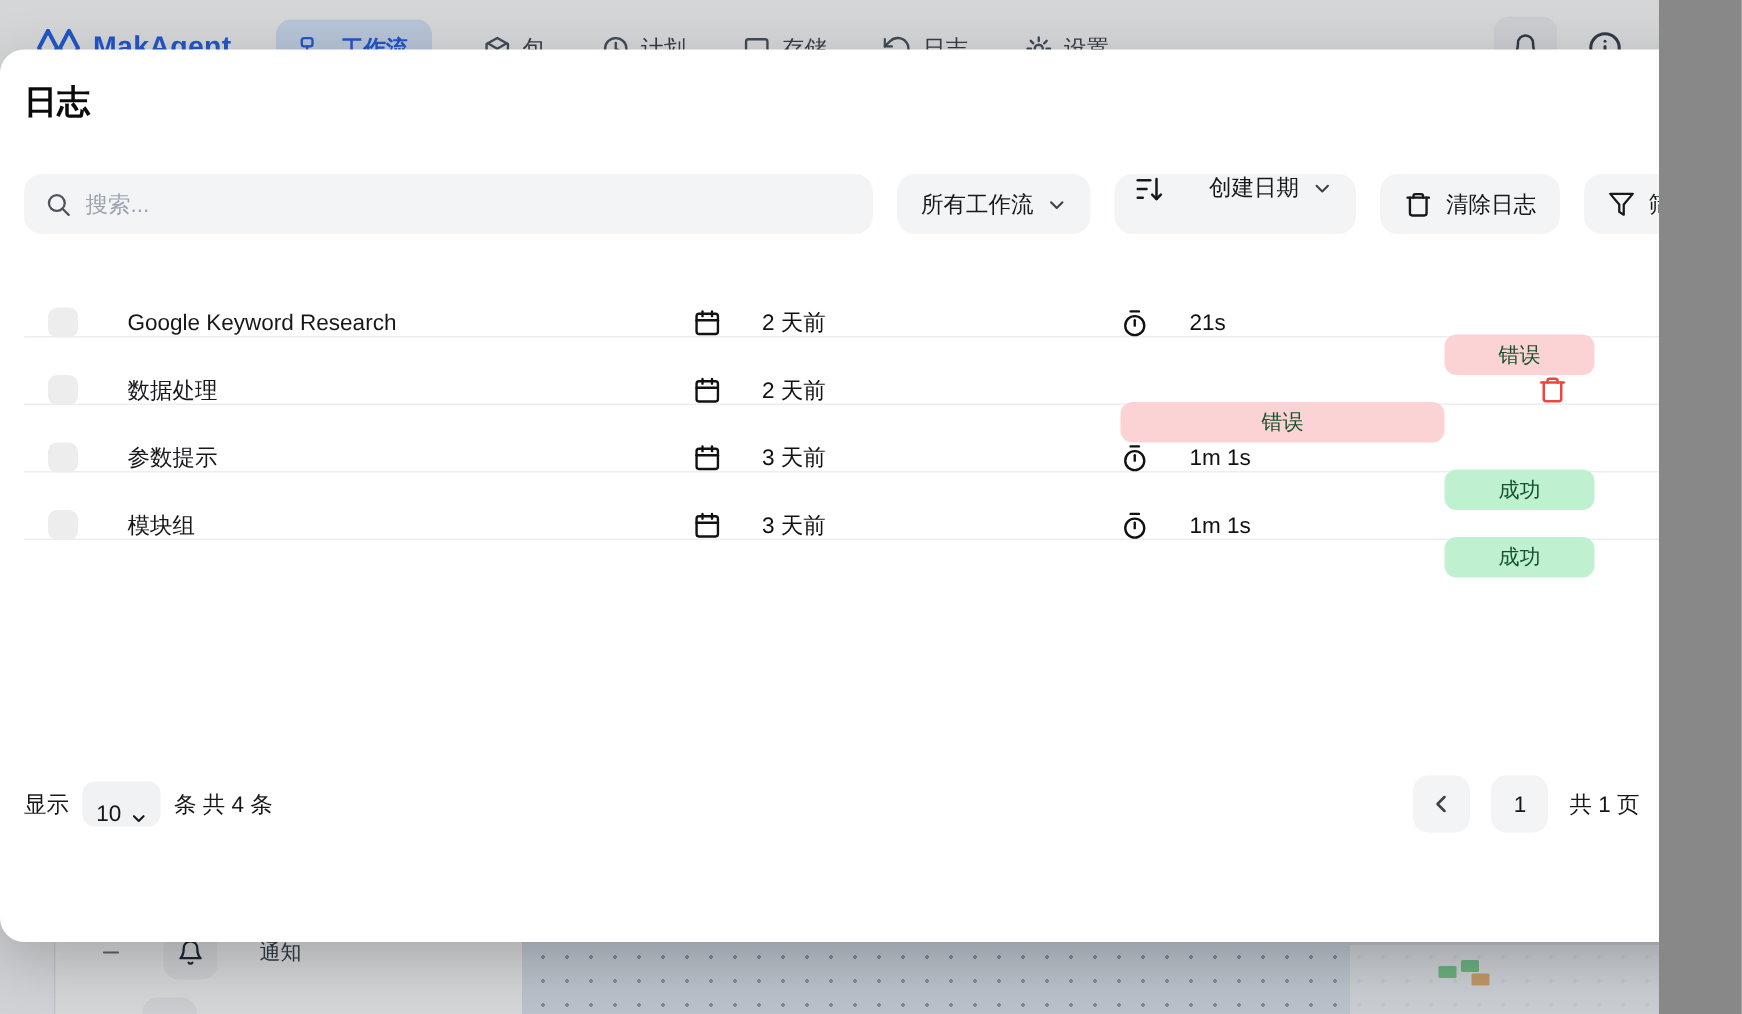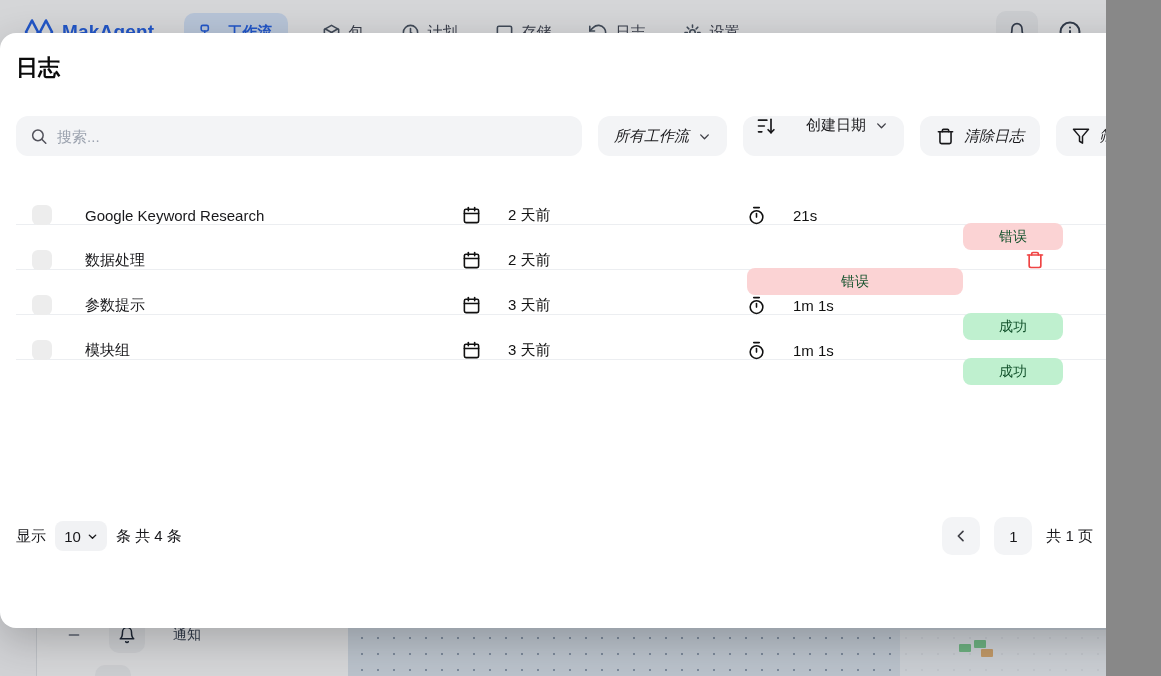--- a/index.html
+++ b/index.html
@@ -47,21 +47,21 @@
   .close-btn { position:absolute; top:24px; right:22px; color:#3f3f46; cursor:pointer; display:flex; }
 
   .toolbar { position:absolute; top:83px; left:16px; right:16px; height:40px; display:flex; gap:16px; }
   .search-box { flex:1; background:#f3f4f6; border-radius:12px; display:flex; align-items:center;
     padding:0 14px; gap:9px; color:#71717a; }
   .search-box input { border:none; outline:none; background:transparent; font-size:15px; width:100%;
     font-family:"Liberation Sans", sans-serif; color:#18181b; }
   .search-box input::placeholder { color:#9ca3af; }
   .tb-btn { background:#f3f4f6; border:none; border-radius:12px; display:flex; align-items:center;
     gap:9px; padding:0 16px; font-size:15px; color:#18181b; cursor:pointer;
-    font-family:"Liberation Sans", sans-serif;font-style:italic; }
+    font-family:"Liberation Sans", sans-serif; }
   .sort-group { background:#f3f4f6; border-radius:12px; display:flex; align-items:flex-start; }
   .sort-ic-seg { width:46px; display:flex; align-items:center; justify-content:center; cursor:pointer; }
   .sort-div { width:1px; background:#e4e4e7; }
   .sort-txt-seg { display:flex; align-items:center; gap:9px; padding:0 16px; font-size:15px; cursor:pointer; }
   .chev { color:#3f3f46; display:flex; }
 
   .table { position:absolute; top:147px; left:16px; right:16px; }
   .row { display:grid; grid-template-columns:69px 377px 285px 216px 100px 1fr; align-items:center;
     height:45px; border-bottom:1px solid #eceef1; font-size:15px; }
   .checkbox { width:20px; height:20px; border-radius:6px; background:#ededed; margin-left:16px;
@@ -72,21 +72,21 @@
     font-size:14px; color:#14532d; width:100%;margin-top:43px; }
   .badge-error { background:#fbd3d4; }
   .badge-success { background:#bff0cf; }
   .cell-del { display:flex; justify-content:flex-end; padding-right:18px; }
   .trash-red { color:#ef4444; cursor:pointer; display:flex; }
 
   .m-footer { position:absolute; top:484px; left:16px; right:16px; height:38px; display:flex;
     align-items:center; font-size:15px; }
   .pg-left { display:flex; align-items:center; gap:9px; }
   .select-box { height:30px; min-width:52px; background:#f1f2f4; border-radius:8px; display:flex;
-    align-items:center; justify-content:center; gap:6px; padding:0 9px; cursor:pointer; }
+    align-items:flex-end; justify-content:center; gap:6px; padding:0 9px; cursor:pointer; }
   .pg-right { margin-left:auto; display:flex; align-items:center; gap:14px; }
   .page-btn { width:38px; height:38px; border-radius:10px; background:#f3f4f6; border:none; display:flex;
     align-items:center; justify-content:center; color:#3f3f46; cursor:pointer; }
   .page-num { width:38px; height:38px; border-radius:10px; background:#f3f4f6; display:flex;
     align-items:center; justify-content:center; font-size:15px; }
 </style>
 </head>
 <body>
 
 <div class="app">

